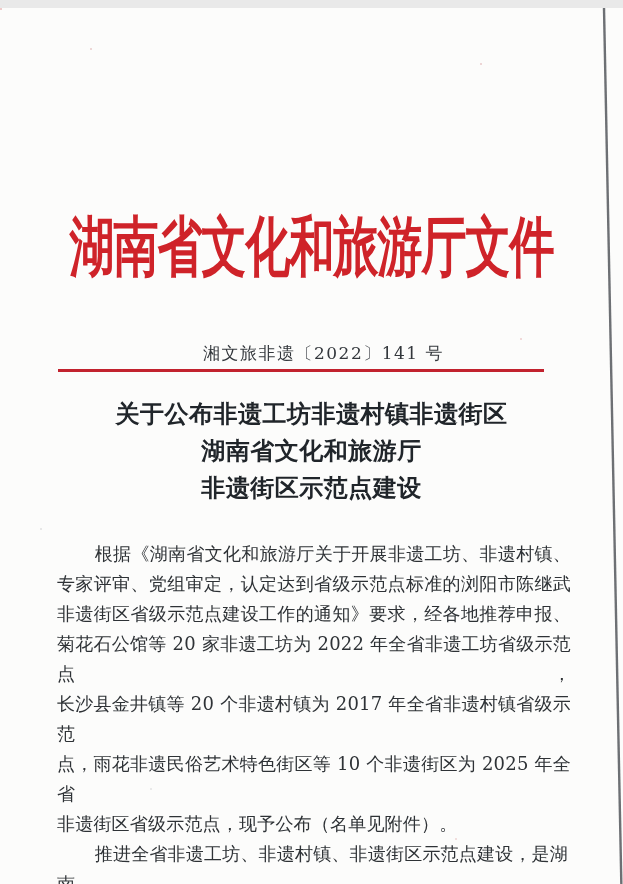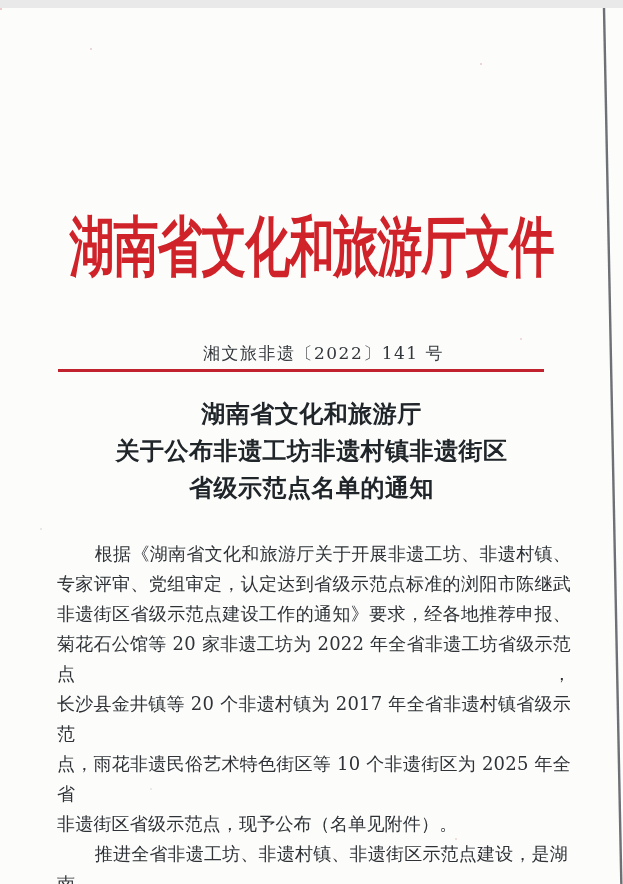--- a/index.html
+++ b/index.html
@@ -106,23 +106,23 @@
 
   <div class="speckle"></div>
 
   <div class="letterhead" style="color: rgb(207, 35, 41);">湖南省文化和旅游厅文件</div>
 
   <div class="doc-number">湘文旅非遗〔2022〕141 号</div>
 
   <div class="red-rule" style="background: rgb(194, 34, 46);"></div>
 
   <div class="doc-title" style="color: rgb(32, 37, 42);">
+    <div class="t-line">关于公布非遗工坊非遗村镇非遗街区</div>
     <div class="t-line">湖南省文化和旅游厅</div>
-    <div class="t-line">关于公布非遗工坊非遗村镇非遗街区</div>
-    <div class="t-line">省级示范点名单的通知</div>
+    <div class="t-line">非遗街区示范点建设</div>
   </div>
 
   <div class="body-block" style="color: rgb(46, 50, 54);">
     <div class="b-line indent fill">根据《湖南省文化和旅游厅关于开展非遗工坊、非遗村镇、</div>
     <div class="b-line fill">专家评审、党组审定，认定达到省级示范点标准的浏阳市陈继武</div>
     <div class="b-line fill">非遗街区省级示范点建设工作的通知》要求，经各地推荐申报、</div>
     <div class="b-line fill">菊花石公馆等 20 家非遗工坊为 2022 年全省非遗工坊省级示范点，</div>
     <div class="b-line fill">长沙县金井镇等 20 个非遗村镇为 2017 年全省非遗村镇省级示范</div>
     <div class="b-line fill">点，雨花非遗民俗艺术特色街区等 10 个非遗街区为 2025 年全省</div>
     <div class="b-line">非遗街区省级示范点，现予公布（名单见附件）。</div>

